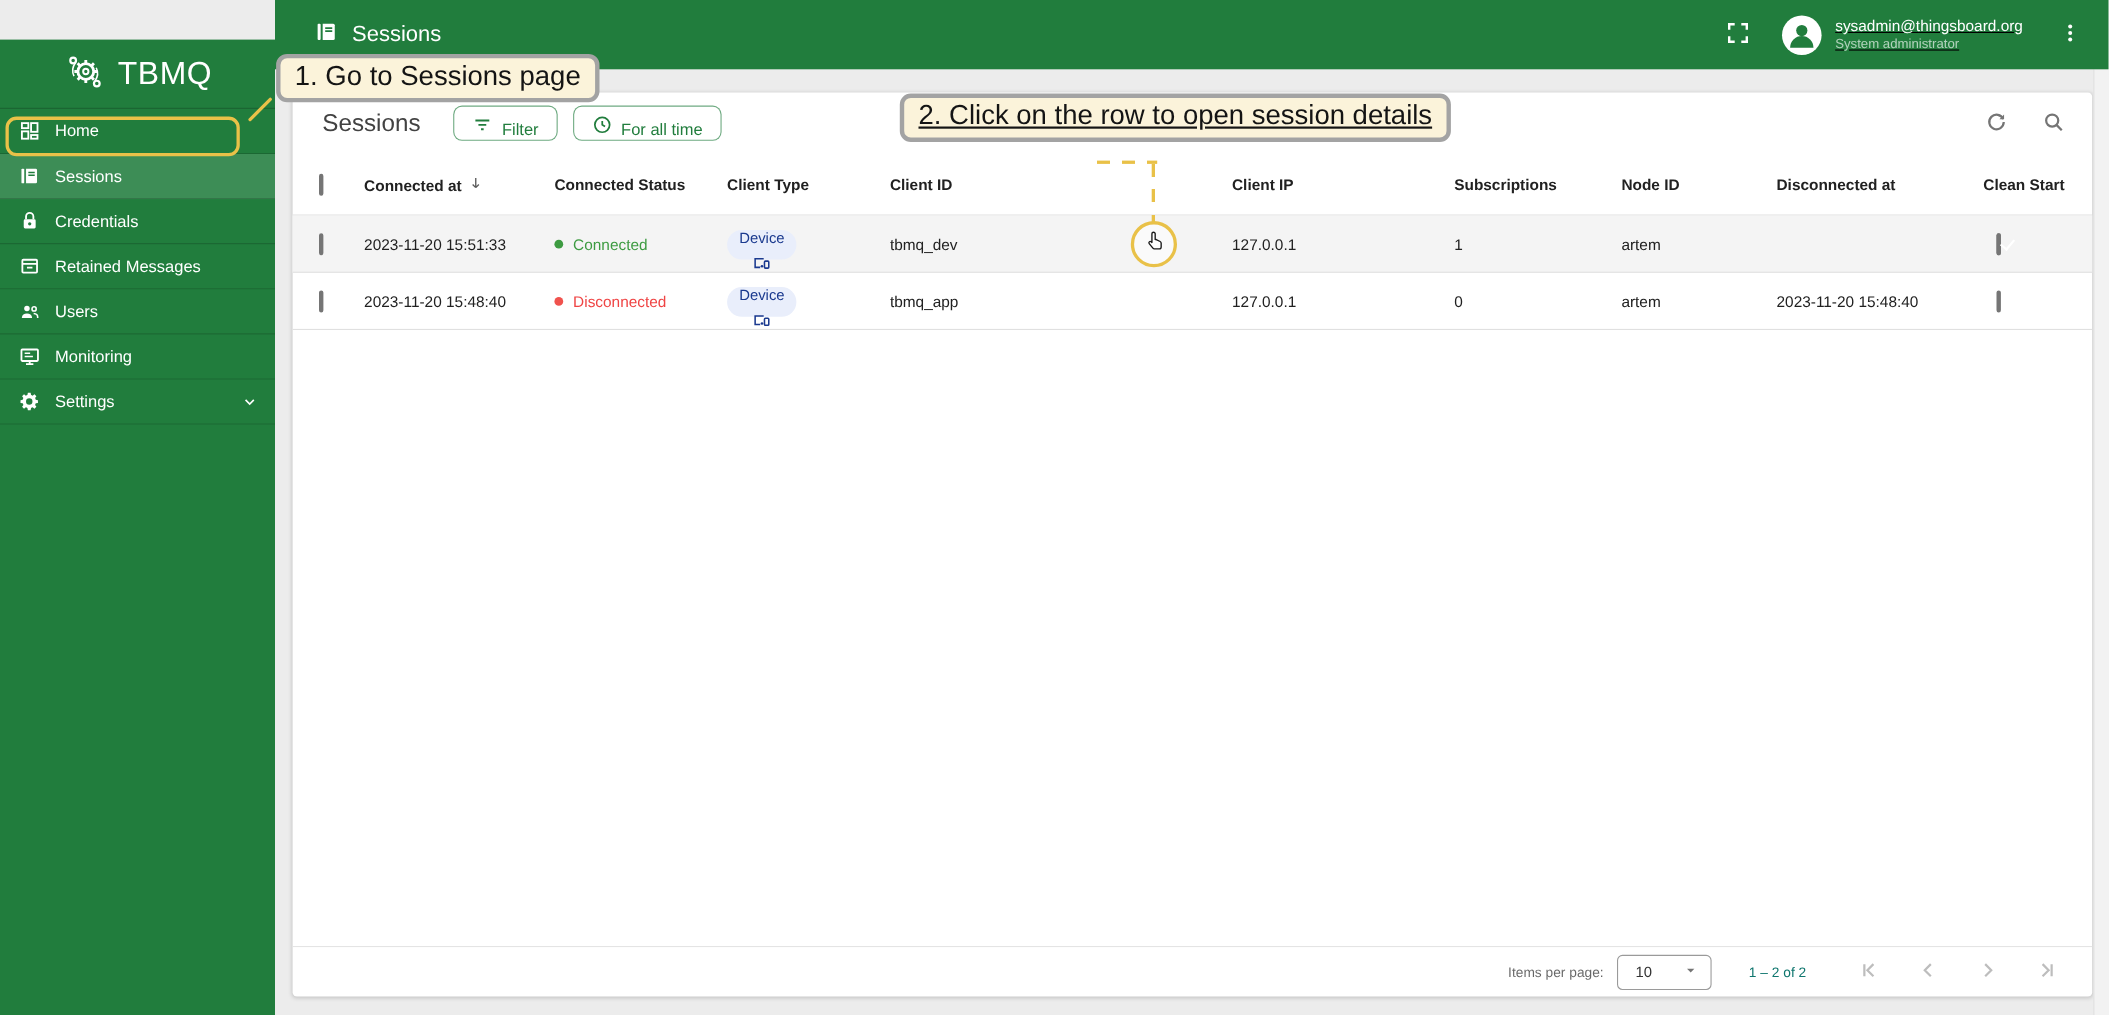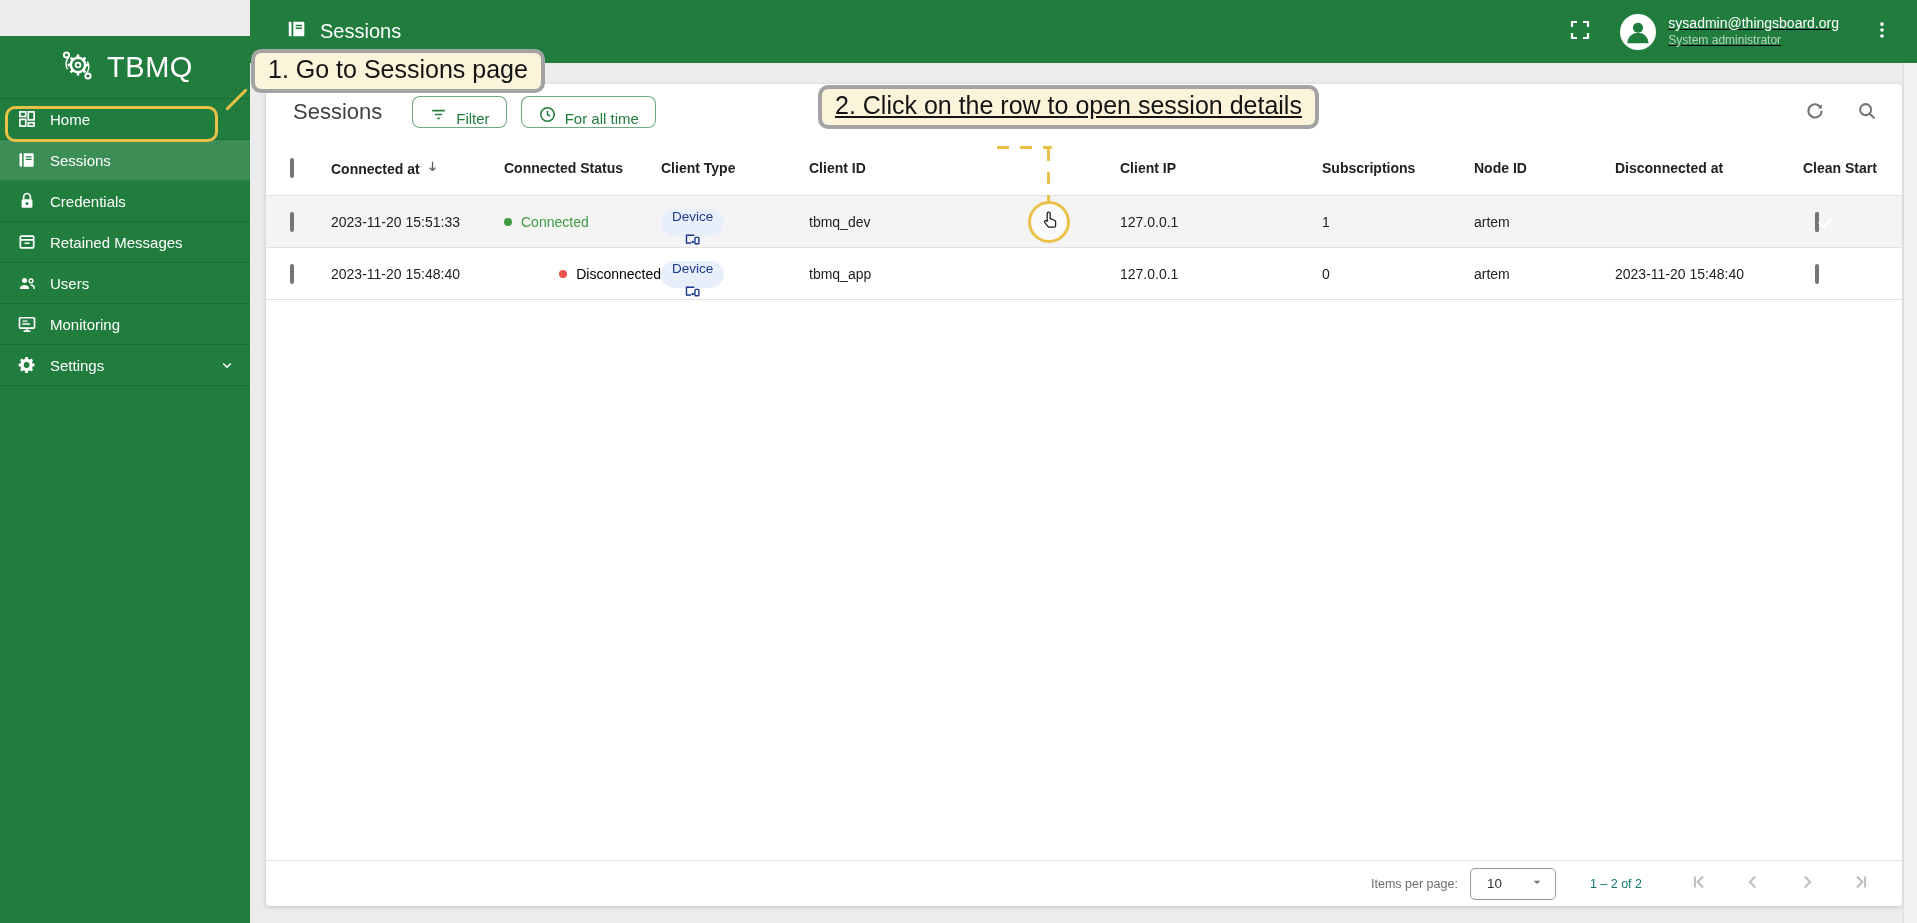--- a/index.html
+++ b/index.html
@@ -39,21 +39,21 @@
   .thead { height:56px; border-bottom:1px solid #e0e0e0; font-weight:600; font-size:14px; color:#212121; }
   .th { display:flex; align-items:flex-end; gap:5px; cursor:pointer; }
   .drow { height:52px; border-bottom:1px solid #e0e0e0; font-size:14px; color:#212121; cursor:pointer; }
   .drow.hovered { background:#f4f4f4; }
   .cb { width:18px; height:18px; border:2px solid #757575; border-radius:2px; background:#fff; cursor:pointer; position:relative; }
   .cb.checked { background:#757575; border-color:#757575; }
   .cb.checked::after { content:""; position:absolute; left:4px; top:1px; width:6px; height:10px; border:solid #fff; border-width:0 2px 2px 0; transform:rotate(40deg); }
   .status { display:flex; align-items:center; gap:9px; }
   .dot { width:8px; height:8px; border-radius:50%; }
   .st-connected { color:#3d9b41; } .st-connected .dot { background:#3d9b41; }
-  .st-disconnected { color:#000000;justify-content:flex-end; } .st-disconnected .dot { background:#f0524d; }
+  .st-disconnected { color:#ef4444; } .st-disconnected .dot { background:#f0524d; }
   .chip { display:inline-flex; align-items:center; gap:7px; height:27px; padding:0 11px; border-radius:14px; background:#e9eefb; color:#1b3a8f; font-size:13.5px; font-weight:500;flex-direction:column; }
   .cleanstart-cell { padding-left:12px; }
 
   
   .tfooter { position:absolute; left:0; bottom:0; width:100%; height:46px; border-top:1px solid #e4e4e4; display:flex; align-items:center; justify-content:flex-end; padding-right:16px; color:rgba(0,0,0,.6); font-size:12.5px; }
   .ipp-select { width:86px; height:32px; border:1px solid #9a9a9a; border-radius:5px; display:flex; align-items:center; padding:0 10px 0 16px; margin:0 34px 0 12px; color:#333; font-size:13.5px; cursor:pointer; }
   .ipp-select .caret { margin-left:auto; }
   .range { color:#0f766e; margin-right:44px; }
   .pagenav { display:flex; gap:28px; margin-right:12px; }
   .pagenav .icon-btn { padding:2px; cursor:default; }

